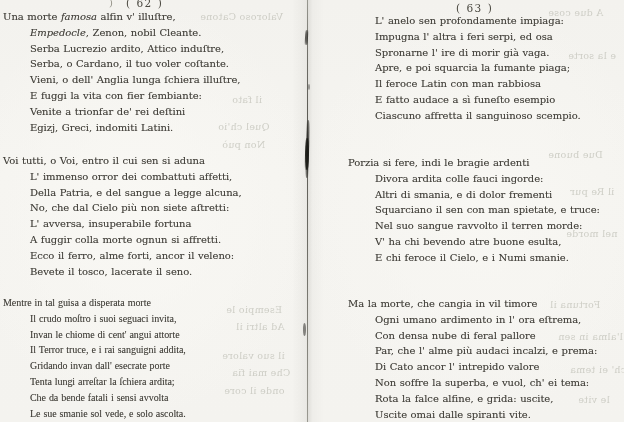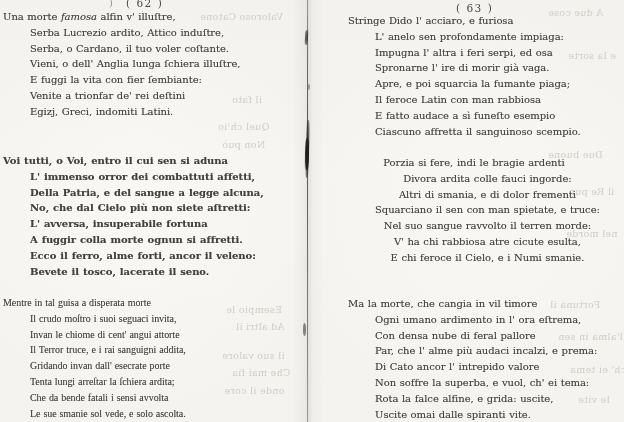--- a/index.html
+++ b/index.html
@@ -29,24 +29,24 @@
   .stray{position:absolute;left:109px;top:-3px;font-size:10px;color:#96948a;}
 
   .stanza{position:absolute;white-space:nowrap;font-size:10px;line-height:15.8px;
     color:#43413b;letter-spacing:-0.05px;word-spacing:.5px;
     text-shadow:0 0 .5px rgba(67,65,59,.4);}
   .stanza .ln{padding-left:27px;}
   .stanza .ln.flush{padding-left:0;}
   .ln i{font-style:italic;}
 
   .sL1{left:3px;top:9px;}
-  .sL2{left:3px;top:153px;font-weight:bold;}
+  .sL2{left:3px;top:153px;}
   .sL3{left:3px;top:295px;font-family:Liberation Serif, serif;}
   .sR1{left:348px;top:13px;}
-  .sR2{left:348px;top:155px;text-align:center;}
+  .sR2{left:348px;top:155px;}
   .sR3{left:348px;top:296px;}
 
   
   .ghost{position:absolute;color:#ccccc4;transform:scaleX(-1);filter:blur(.7px);
     font-size:9.5px;letter-spacing:.3px;white-space:nowrap;opacity:.95;}
   .g0{left:200px;top:11px;}  .g1{left:232px;top:94px;}  .g2{left:218px;top:121px;}
   .g3{left:222px;top:139px;} .g4{left:226px;top:304px;} .g5{left:236px;top:321px;}
   .g6{left:222px;top:350px;} .g7{left:232px;top:367px;} .g8{left:224px;top:385px;}
   .g9{left:548px;top:7px;}   .g10{left:568px;top:50px;} .g11{left:548px;top:149px;}
   .g12{left:570px;top:186px;}.g13{left:566px;top:228px;}.g14{left:550px;top:299px;}
@@ -82,20 +82,21 @@
   <div class="blob blob2"></div>
   <div class="blob blob2b"></div>
   <div class="blob blob3"></div>
   <div class="blob blob4"></div>
 
   <div class="stray">)</div>
   <div class="pageno pageno-left">( 62 )</div>
 
   <div class="stanza sL1">
     <div class="ln flush"><span>Una morte </span><i>famosa</i><span> alfin v' illuſtre,</span></div>
+    <div class="ln"><i>Empedocle</i><span>, Zenon, nobil Cleante.</span></div>
     <div class="ln">Serba Lucrezio ardito, Attico induſtre,</div>
     <div class="ln">Serba, o Cardano, il tuo voler coſtante.</div>
     <div class="ln">Vieni, o dell' Anglia lunga ſchiera illuſtre,</div>
     <div class="ln">E fuggi la vita con fier ſembiante:</div>
     <div class="ln">Venite a trionfar de' rei deſtini</div>
     <div class="ln">Egizj, Greci, indomiti Latini.</div>
   </div>
 
   <div class="stanza sL2">
     <div class="ln flush">Voi tutti, o Voi, entro il cui sen si aduna</div>
@@ -115,37 +116,36 @@
     <div class="ln">Il Terror truce, e i rai sanguigni addita,</div>
     <div class="ln">Gridando invan dall' esecrate porte</div>
     <div class="ln">Tenta lungi arreſtar la ſchiera ardita;</div>
     <div class="ln">Che da bende fatali i sensi avvolta</div>
     <div class="ln">Le sue smanie sol vede, e solo ascolta.</div>
   </div>
 
   <div class="pageno pageno-right">( 63 )</div>
 
   <div class="stanza sR1">
-    <div class="ln flush">Stringe Dido l' acciaro, e furiosa</div>
     <div class="ln">L' anelo sen profondamente impiaga:</div>
     <div class="ln">Impugna l' altra i feri serpi, ed osa</div>
     <div class="ln">Spronarne l' ire di morir già vaga.</div>
     <div class="ln">Apre, e poi squarcia la fumante piaga;</div>
     <div class="ln">Il feroce Latin con man rabbiosa</div>
     <div class="ln">E fatto audace a sì funeſto esempio</div>
     <div class="ln">Ciascuno affretta il sanguinoso scempio.</div>
   </div>
 
   <div class="stanza sR2">
     <div class="ln flush">Porzia si fere, indi le bragie ardenti</div>
     <div class="ln">Divora ardita colle fauci ingorde:</div>
     <div class="ln">Altri di smania, e di dolor frementi</div>
     <div class="ln">Squarciano il sen con man spietate, e truce:</div>
     <div class="ln">Nel suo sangue ravvolto il terren morde:</div>
-    <div class="ln">V' ha chi rabbiosa atre cicute esulta,</div>
+    <div class="ln">V' ha chi bevendo atre buone esulta,</div>
     <div class="ln">E chi feroce il Cielo, e i Numi smanie.</div>
   </div>
 
   <div class="stanza sR3">
     <div class="ln flush">Ma la morte, che cangia in vil timore</div>
     <div class="ln">Ogni umano ardimento in l' ora eſtrema,</div>
     <div class="ln">Con densa nube di feral pallore</div>
     <div class="ln">Par, che l' alme più audaci incalzi, e prema:</div>
     <div class="ln">Di Cato ancor l' intrepido valore</div>
     <div class="ln">Non soffre la superba, e vuol, ch' ei tema:</div>

